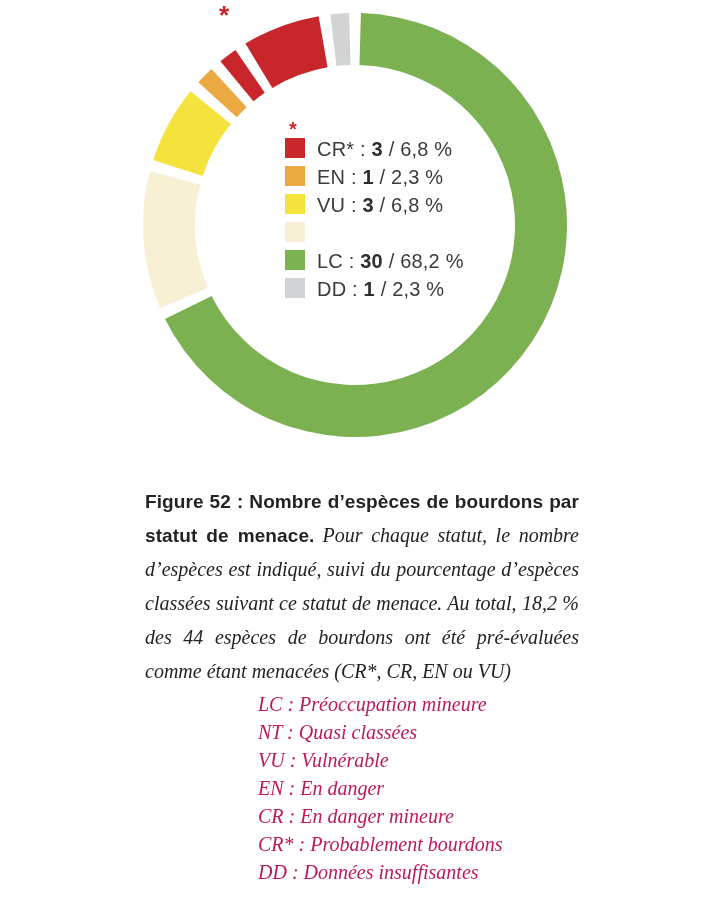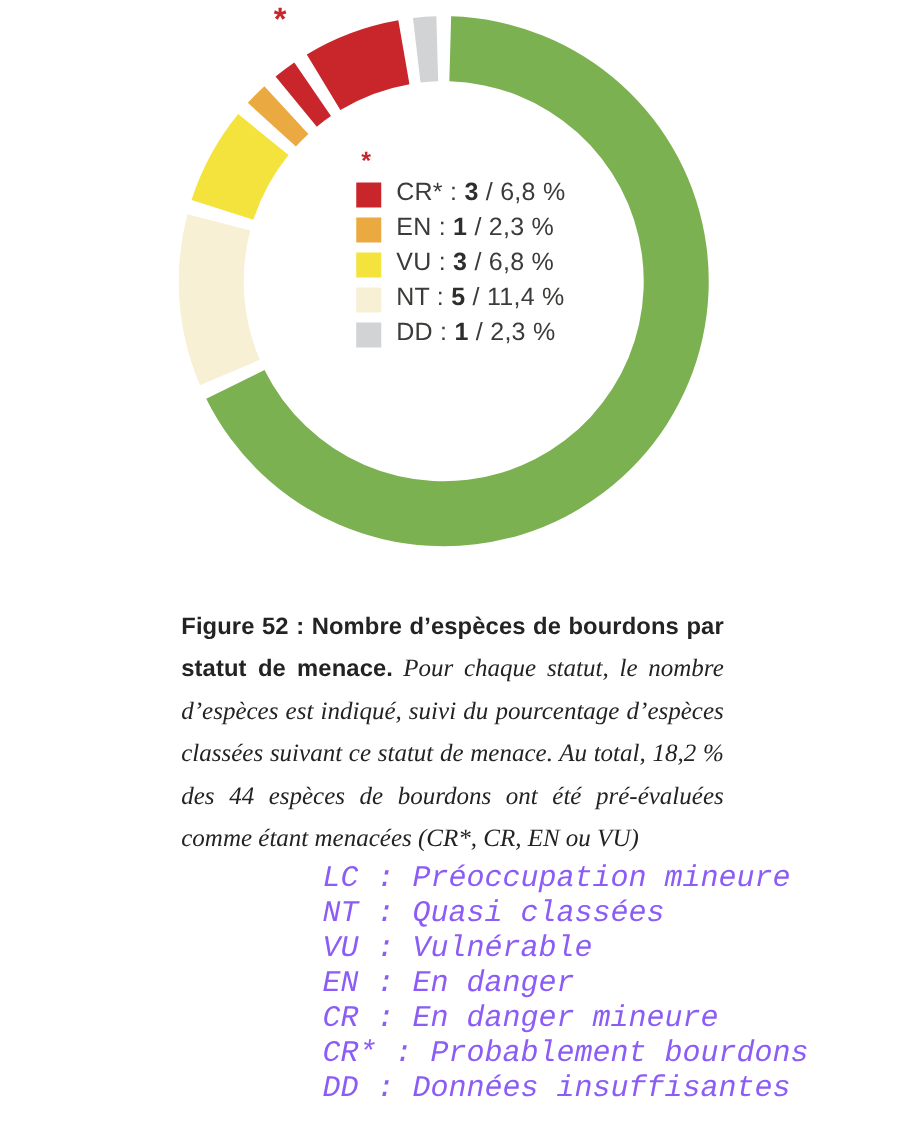--- a/index.html
+++ b/index.html
@@ -41,21 +41,21 @@
   #legend-asterisk {
     height: 18px;
     margin-left: 4px;
     font-size: 20px;
     line-height: 18px;
     font-weight: 700;
     color: #c9262c;
   }
   .legend-row {
     display: flex;
-    align-items: flex-end;
+    align-items: flex-start;
     height: 28px;
   }
   .swatch {
     width: 20px; height: 20px;
     margin-right: 12px;
     flex: 0 0 20px;
   }
   .ltext {
     font-size: 20px;
     color: #3b3b3a;
@@ -88,25 +88,25 @@
     font-style: italic;
     font-size: 20px;
   }
 
   
   #definitions {
     position: absolute;
     left: 258px; top: 690px;
   }
   .def-line {
-    font-family: Liberation Mono, monospace;
+    font-family: Liberation Serif, serif;
     font-style: italic;
-    font-size: 24px;
+    font-size: 20px;
     line-height: 28px;
-    color: #8b5cf6;
+    color: #be185d;
     white-space: pre;
   }
 </style>
 </head>
 <body>
 
 <div id="page">
 
   <div id="donut-wrap">
     <svg id="donut-svg" width="726" height="470">
@@ -134,23 +134,26 @@
         <span class="ltext"><span>EN</span><span> : </span><b>1</b><span> / </span><span>2,3 %</span></span>
       </div>
 
       <div class="legend-row">
         <span class="swatch" style="background: rgb(244, 227, 60);"></span>
         <span class="ltext"><span>VU</span><span> : </span><b>3</b><span> / </span><span>6,8 %</span></span>
       </div>
 
       <div class="legend-row">
         <span class="swatch" style="background: rgb(247, 240, 213);"></span>
-        <span class="ltext"><span>NT</span><span> : </span><b>5</b><span> / </span><span>11,4 %</span></span>
       </div>
 
+      <div class="legend-row">
+        <span class="swatch" style="background: rgb(124, 177, 82);"></span>
+        <span class="ltext"><span>LC</span><span> : </span><b>30</b><span> / </span><span>68,2 %</span></span>
+      </div>
 
       <div class="legend-row">
         <span class="swatch" style="background: rgb(209, 211, 212);"></span>
         <span class="ltext"><span>DD</span><span> : </span><b>1</b><span> / </span><span>2,3 %</span></span>
       </div>
     </div>
   </div>
 
   <div id="caption">
     <p><b>Figure 52 : Nombre d’espèces de bourdons par statut de menace.</b> <i>Pour chaque statut, le nombre d’espèces est indiqué, suivi du pourcentage d’espèces classées suivant ce statut de menace. Au total, 18,2 % des 44 espèces de bourdons ont été pré-évaluées comme étant menacées (CR*, CR, EN ou VU)</i></p>

